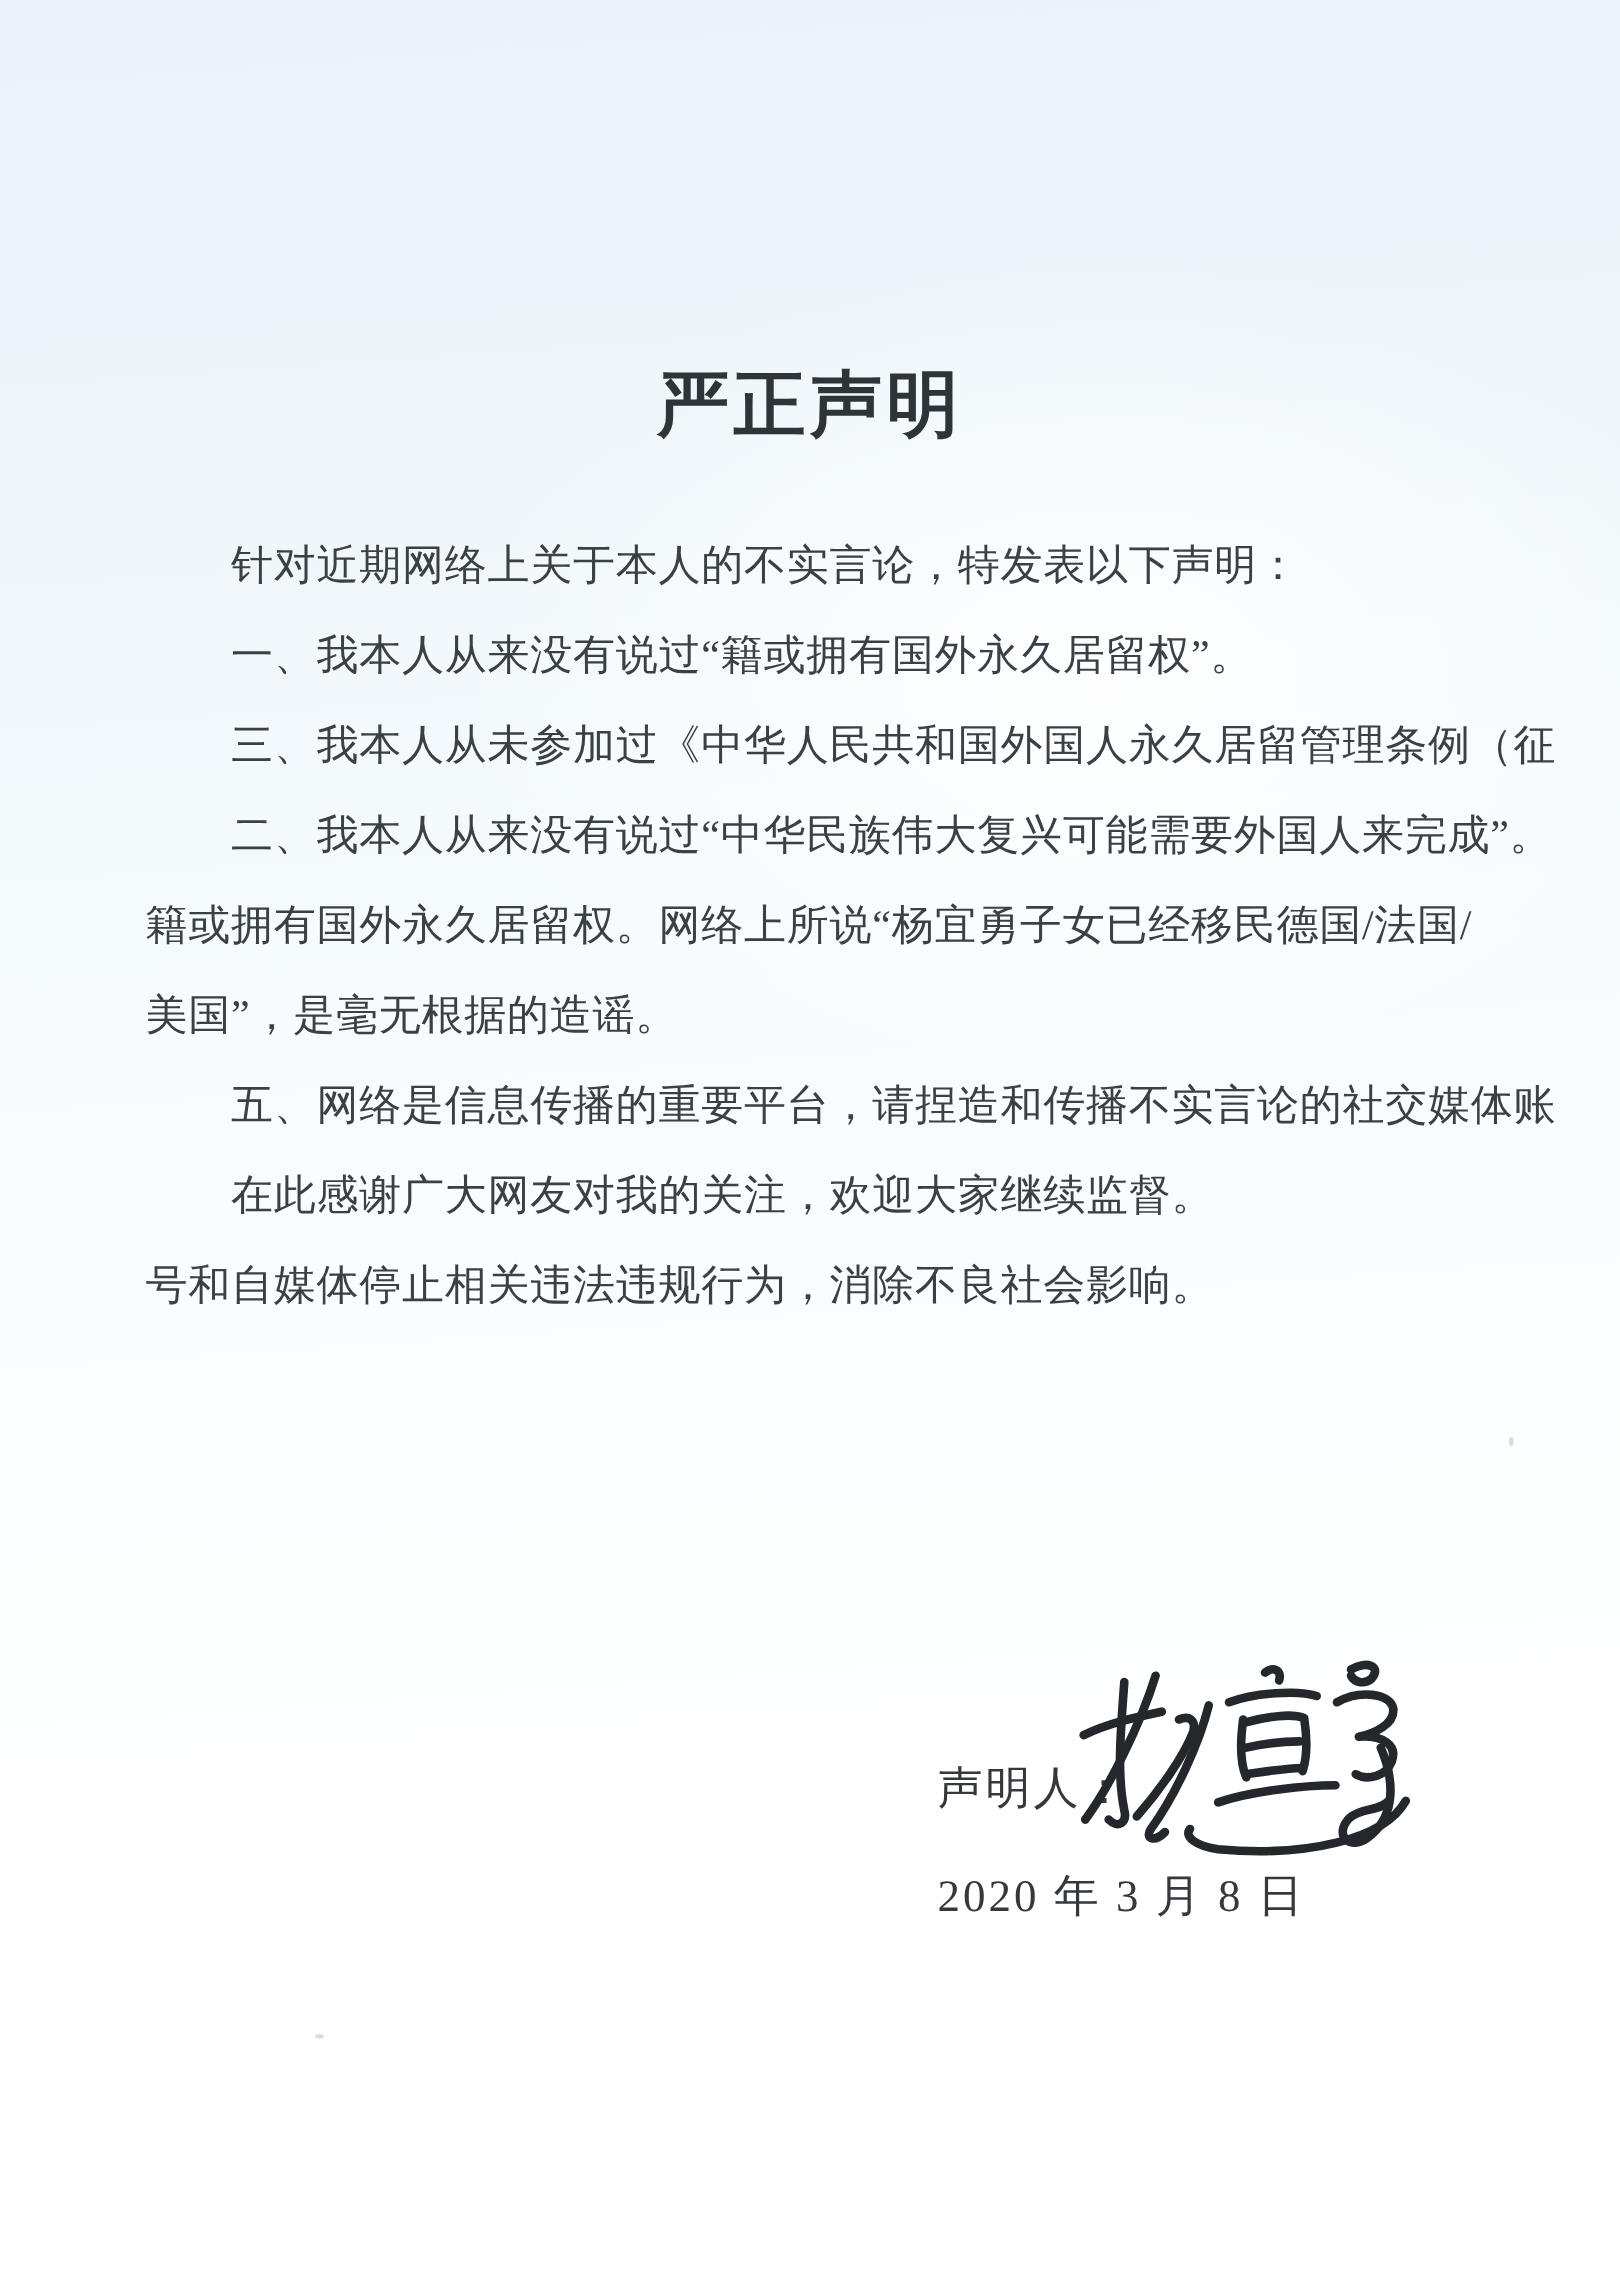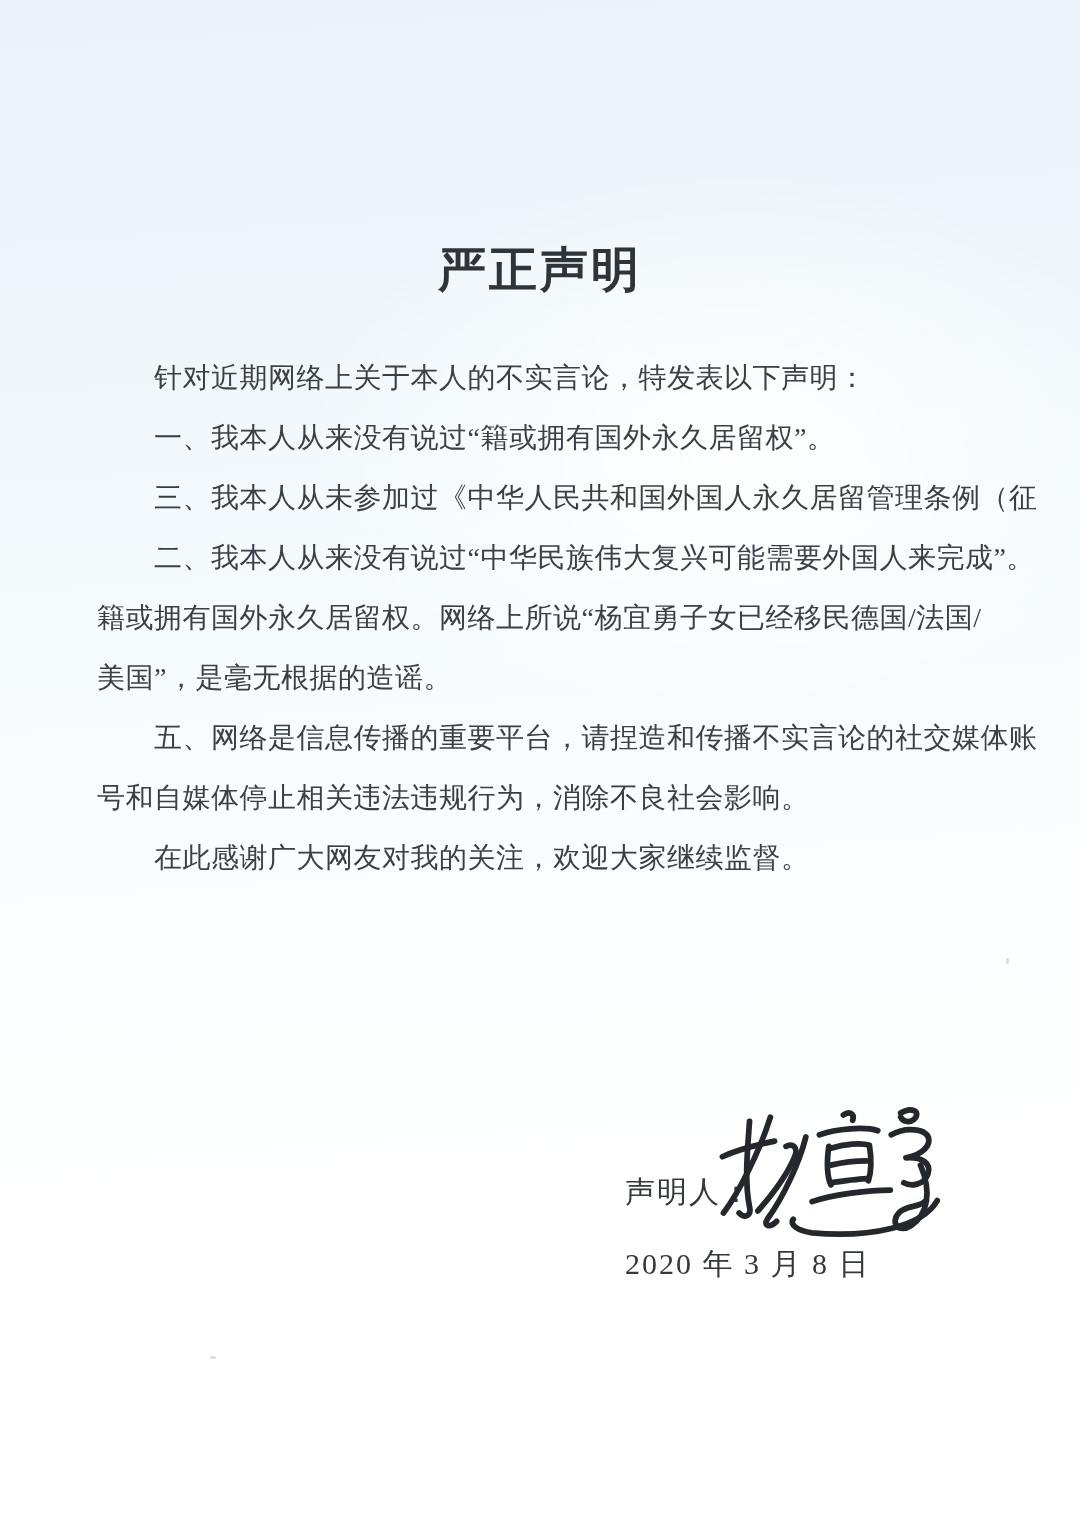--- a/index.html
+++ b/index.html
@@ -94,22 +94,22 @@
   <div class="doc-title">严正声明</div>
 
   <div class="doc-body">
     <div class="line indent">针对近期网络上关于本人的不实言论，特发表以下声明：</div>
     <div class="line indent">一、我本人从来没有说过“籍或拥有国外永久居留权”。</div>
     <div class="line indent">三、我本人从未参加过《中华人民共和国外国人永久居留管理条例（征</div>
     <div class="line indent">二、我本人从来没有说过“中华民族伟大复兴可能需要外国人来完成”。</div>
     <div class="line">籍或拥有国外永久居留权。网络上所说“杨宜勇子女已经移民德国/法国/</div>
     <div class="line">美国”，是毫无根据的造谣。</div>
     <div class="line indent">五、网络是信息传播的重要平台，请捏造和传播不实言论的社交媒体账</div>
+    <div class="line indent">在此感谢广大网友对我的关注，欢迎大家继续监督。</div>
     <div class="line">号和自媒体停止相关违法违规行为，消除不良社会影响。</div>
-    <div class="line indent">在此感谢广大网友对我的关注，欢迎大家继续监督。</div>
   </div>
 
   <div class="signatory-row">声明人：</div>
 
   <div class="signature-wrap" aria-label="杨宜勇">
     <svg viewBox="0 0 235 135" xmlns="http://www.w3.org/2000/svg" fill="none" stroke="#24282c" stroke-width="5.5" stroke-linecap="round" stroke-linejoin="round">
 
       <path d="M36,16 C34,44 31,74 36,98 C38,106 32,110 26,104"></path>
       <path d="M10,50 C26,42 46,38 60,35"></path>
       <path d="M56,12 C46,44 26,84 11,104"></path>

